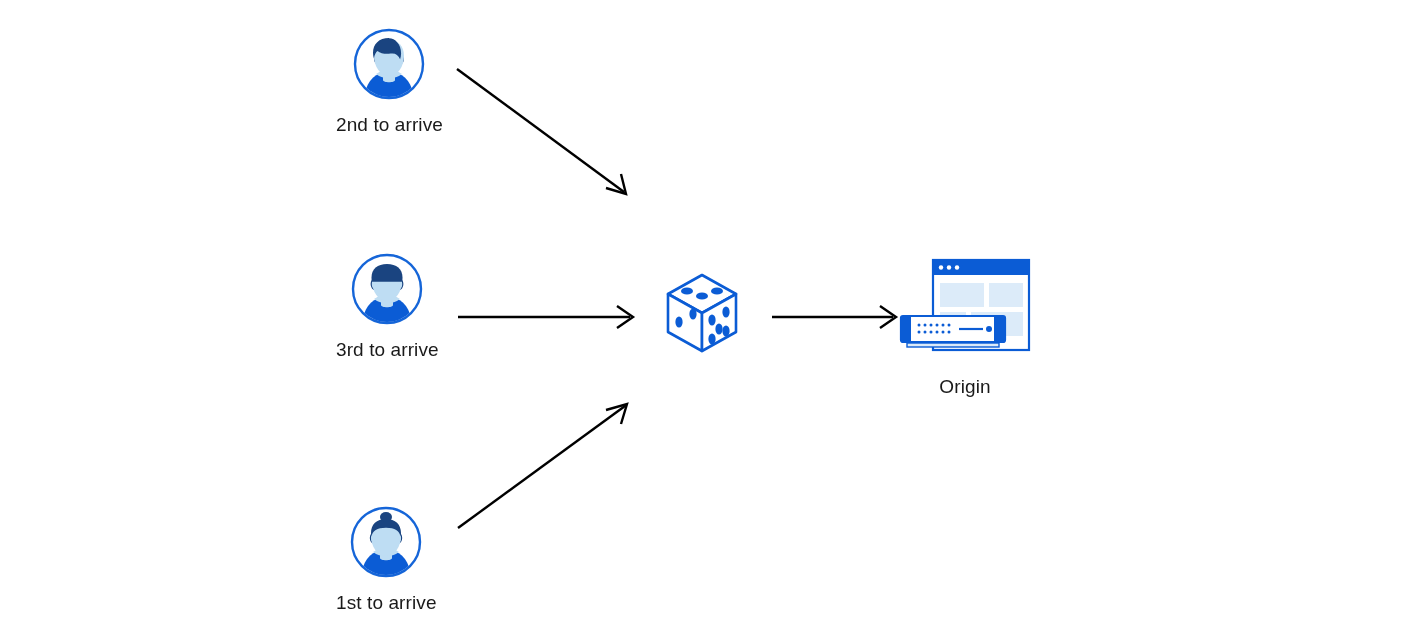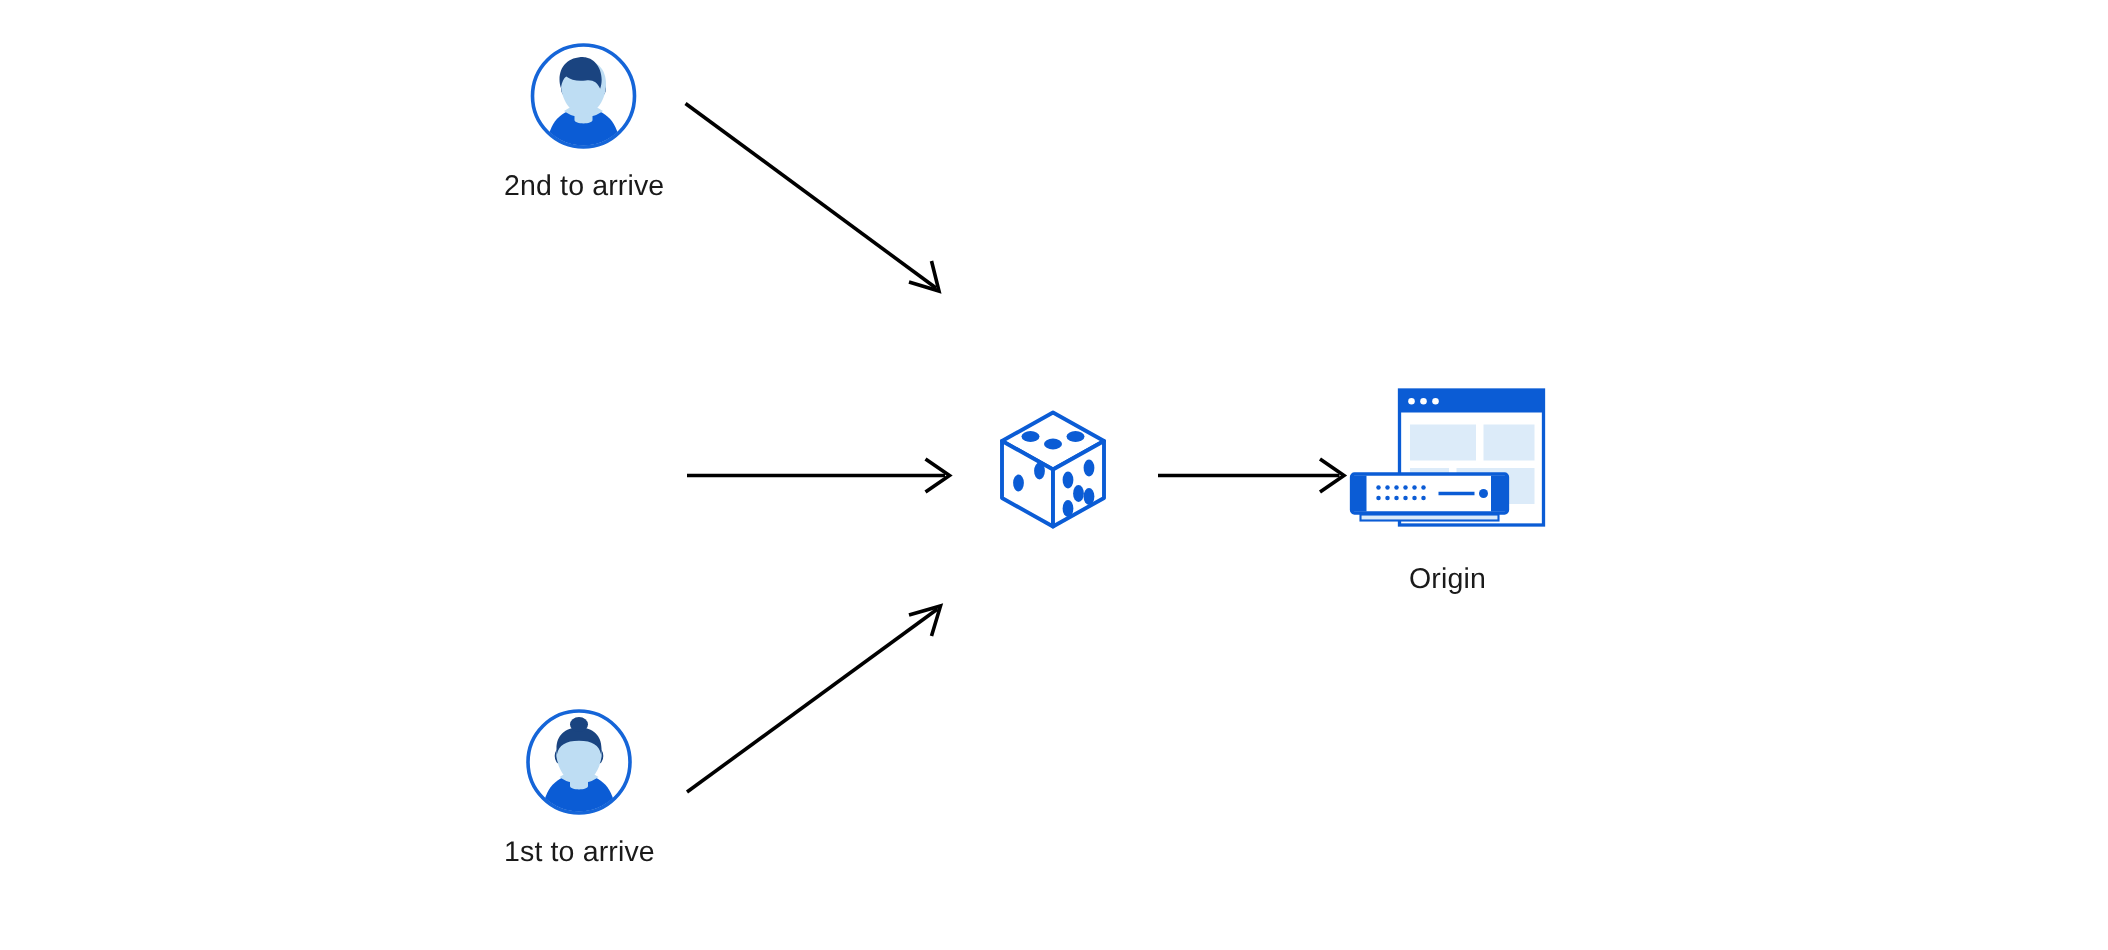--- a/index.html
+++ b/index.html
@@ -91,22 +91,42 @@
           <ellipse cx="25" cy="31" rx="3.4" ry="5" fill="#BEDDF3" stroke="#1A4480" stroke-width="1.1"></ellipse>
           <ellipse cx="47" cy="31" rx="3.4" ry="5" fill="#BEDDF3" stroke="#1A4480" stroke-width="1.1"></ellipse>
           <path d="M36 12c-9 0-15 6-15 16 0 10 6 20 15 20s15-10 15-20c0-10-6-16-15-16z" fill="#BEDDF3"></path>
           <path d="M36 10c-10 0-16 6-16 15 0 2 .4 4 .9 5.6.7-4 2-6.6 3.6-7.6 3 2.4 8 3.4 13 2.6 4.6-.7 7.6 1 9.6 5.6.6-1.8 1-3.8 1-6 0-9-6-15-12-15z" fill="#1A4480"></path>
         </g>
       </svg>
     </div>
     <div class="node-label">2nd to arrive</div>
   </div>
 
-
-  <div class="node" style="left:336px; top:472px;text-align:right;">
+  <div class="node" style="left:336px; top:253px;">
+    <div class="avatar-wrap">
+      <svg viewBox="0 0 72 72" width="72" height="72">
+        <circle cx="36" cy="36" r="34" fill="#ffffff" stroke="#1565D8" stroke-width="2.4"></circle>
+        <clipPath id="clipB">
+            <circle cx="36" cy="36" r="33"></circle>
+          </clipPath>
+        <g clip-path="url(#clipB)">
+          <path d="M36 44c-13 0-22 8-24 22v12h48V66c-2-14-11-22-24-22z" fill="#0B5CD5"></path>
+          <path d="M30 40h12v12c0 3-12 3-12 0z" fill="#BEDDF3"></path>
+          <path d="M36 46c-4 0-7-1-8-3l-5 3c4 3 8 4 13 4s9-1 13-4l-5-3c-1 2-4 3-8 3z" fill="#BEDDF3"></path>
+          <ellipse cx="24" cy="31" rx="3.8" ry="5.4" fill="#BEDDF3" stroke="#1A4480" stroke-width="1.2"></ellipse>
+          <ellipse cx="48" cy="31" rx="3.8" ry="5.4" fill="#BEDDF3" stroke="#1A4480" stroke-width="1.2"></ellipse>
+          <path d="M36 12c-9 0-15 6-15 16 0 10 6 20 15 20s15-10 15-20c0-10-6-16-15-16z" fill="#BEDDF3"></path>
+          <path d="M36 11c-9.5 0-15.5 5-15.5 13.5 0 1.6.2 3 .5 4.2h30c.3-1.2.5-2.6.5-4.2C51.5 16 45.5 11 36 11z" fill="#1A4480"></path>
+        </g>
+      </svg>
+    </div>
+    <div class="node-label">3rd to arrive</div>
+  </div>
+
+  <div class="node" style="left:336px; top:506px;text-align:right;">
     <div class="avatar-wrap">
       <svg viewBox="0 0 72 72" width="72" height="72">
         <circle cx="36" cy="36" r="34" fill="#ffffff" stroke="#1565D8" stroke-width="2.4"></circle>
         <clipPath id="clipC">
             <circle cx="36" cy="36" r="33"></circle>
           </clipPath>
         <g clip-path="url(#clipC)">
           <path d="M36 44c-13 0-22 8-24 22v12h48V66c-2-14-11-22-24-22z" fill="#0B5CD5"></path>
           <path d="M30 40h12v12c0 3-12 3-12 0z" fill="#BEDDF3"></path>
           <path d="M36 46c-4 0-7-1-8-3l-5 3c4 3 8 4 13 4s9-1 13-4l-5-3c-1 2-4 3-8 3z" fill="#BEDDF3"></path>

